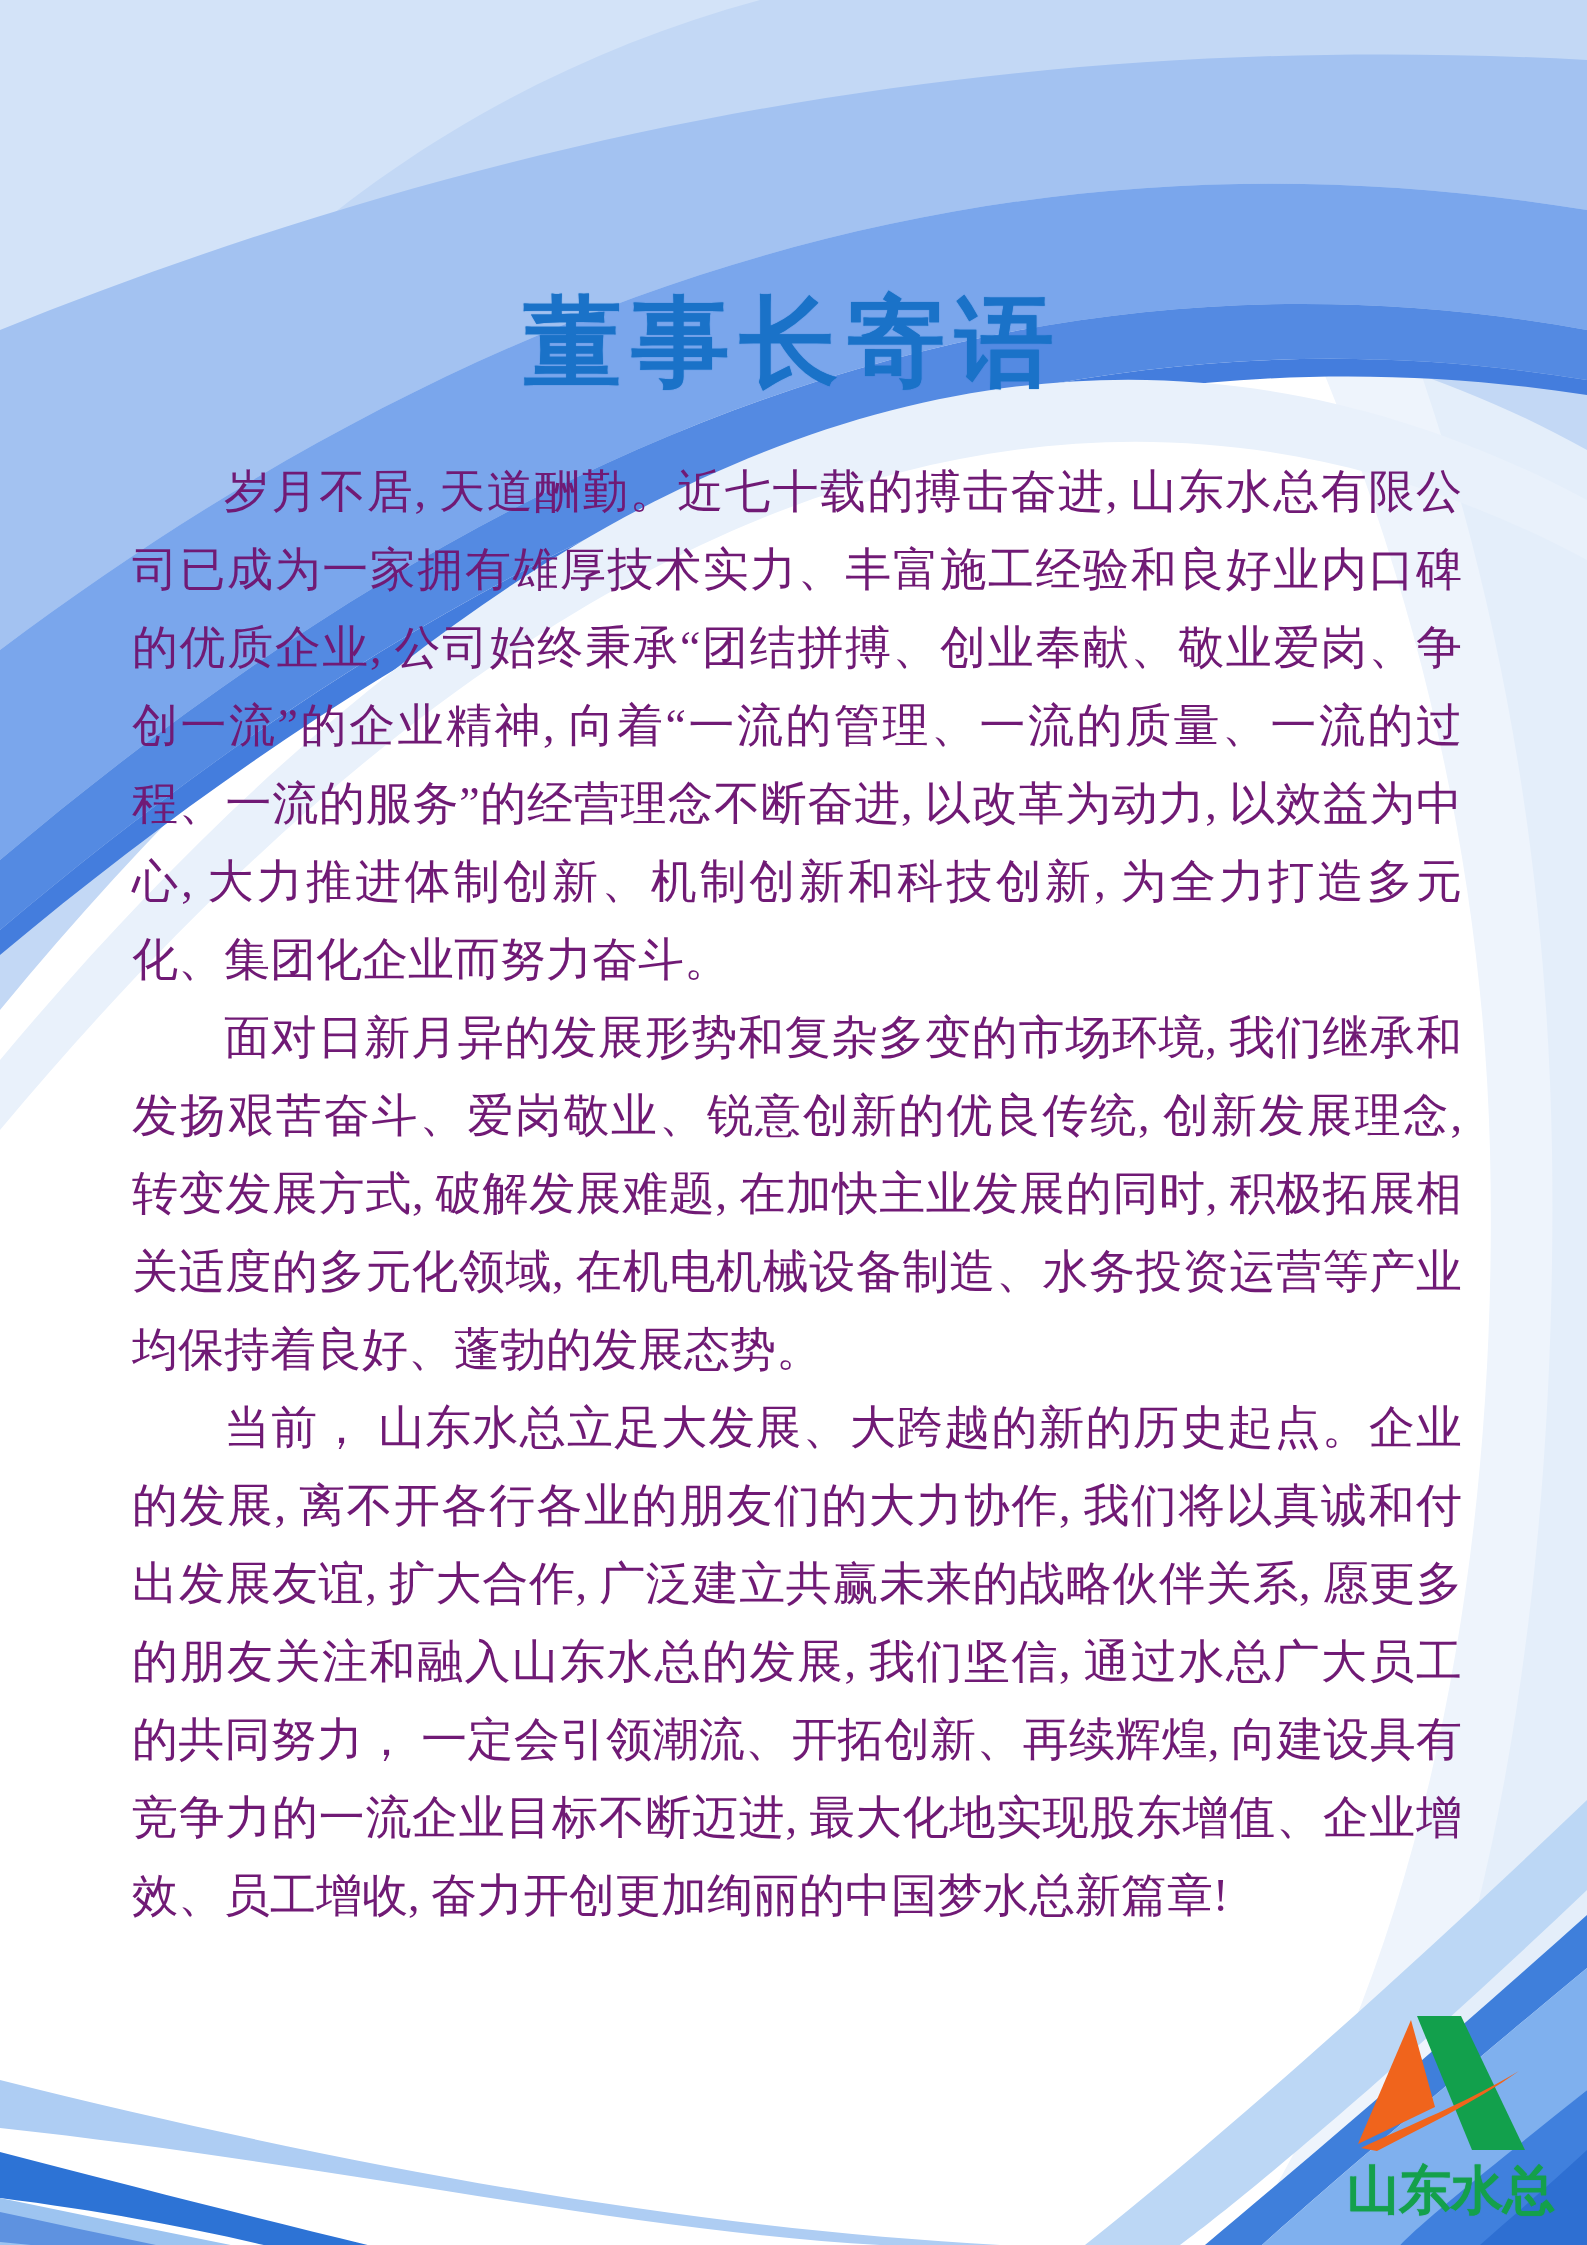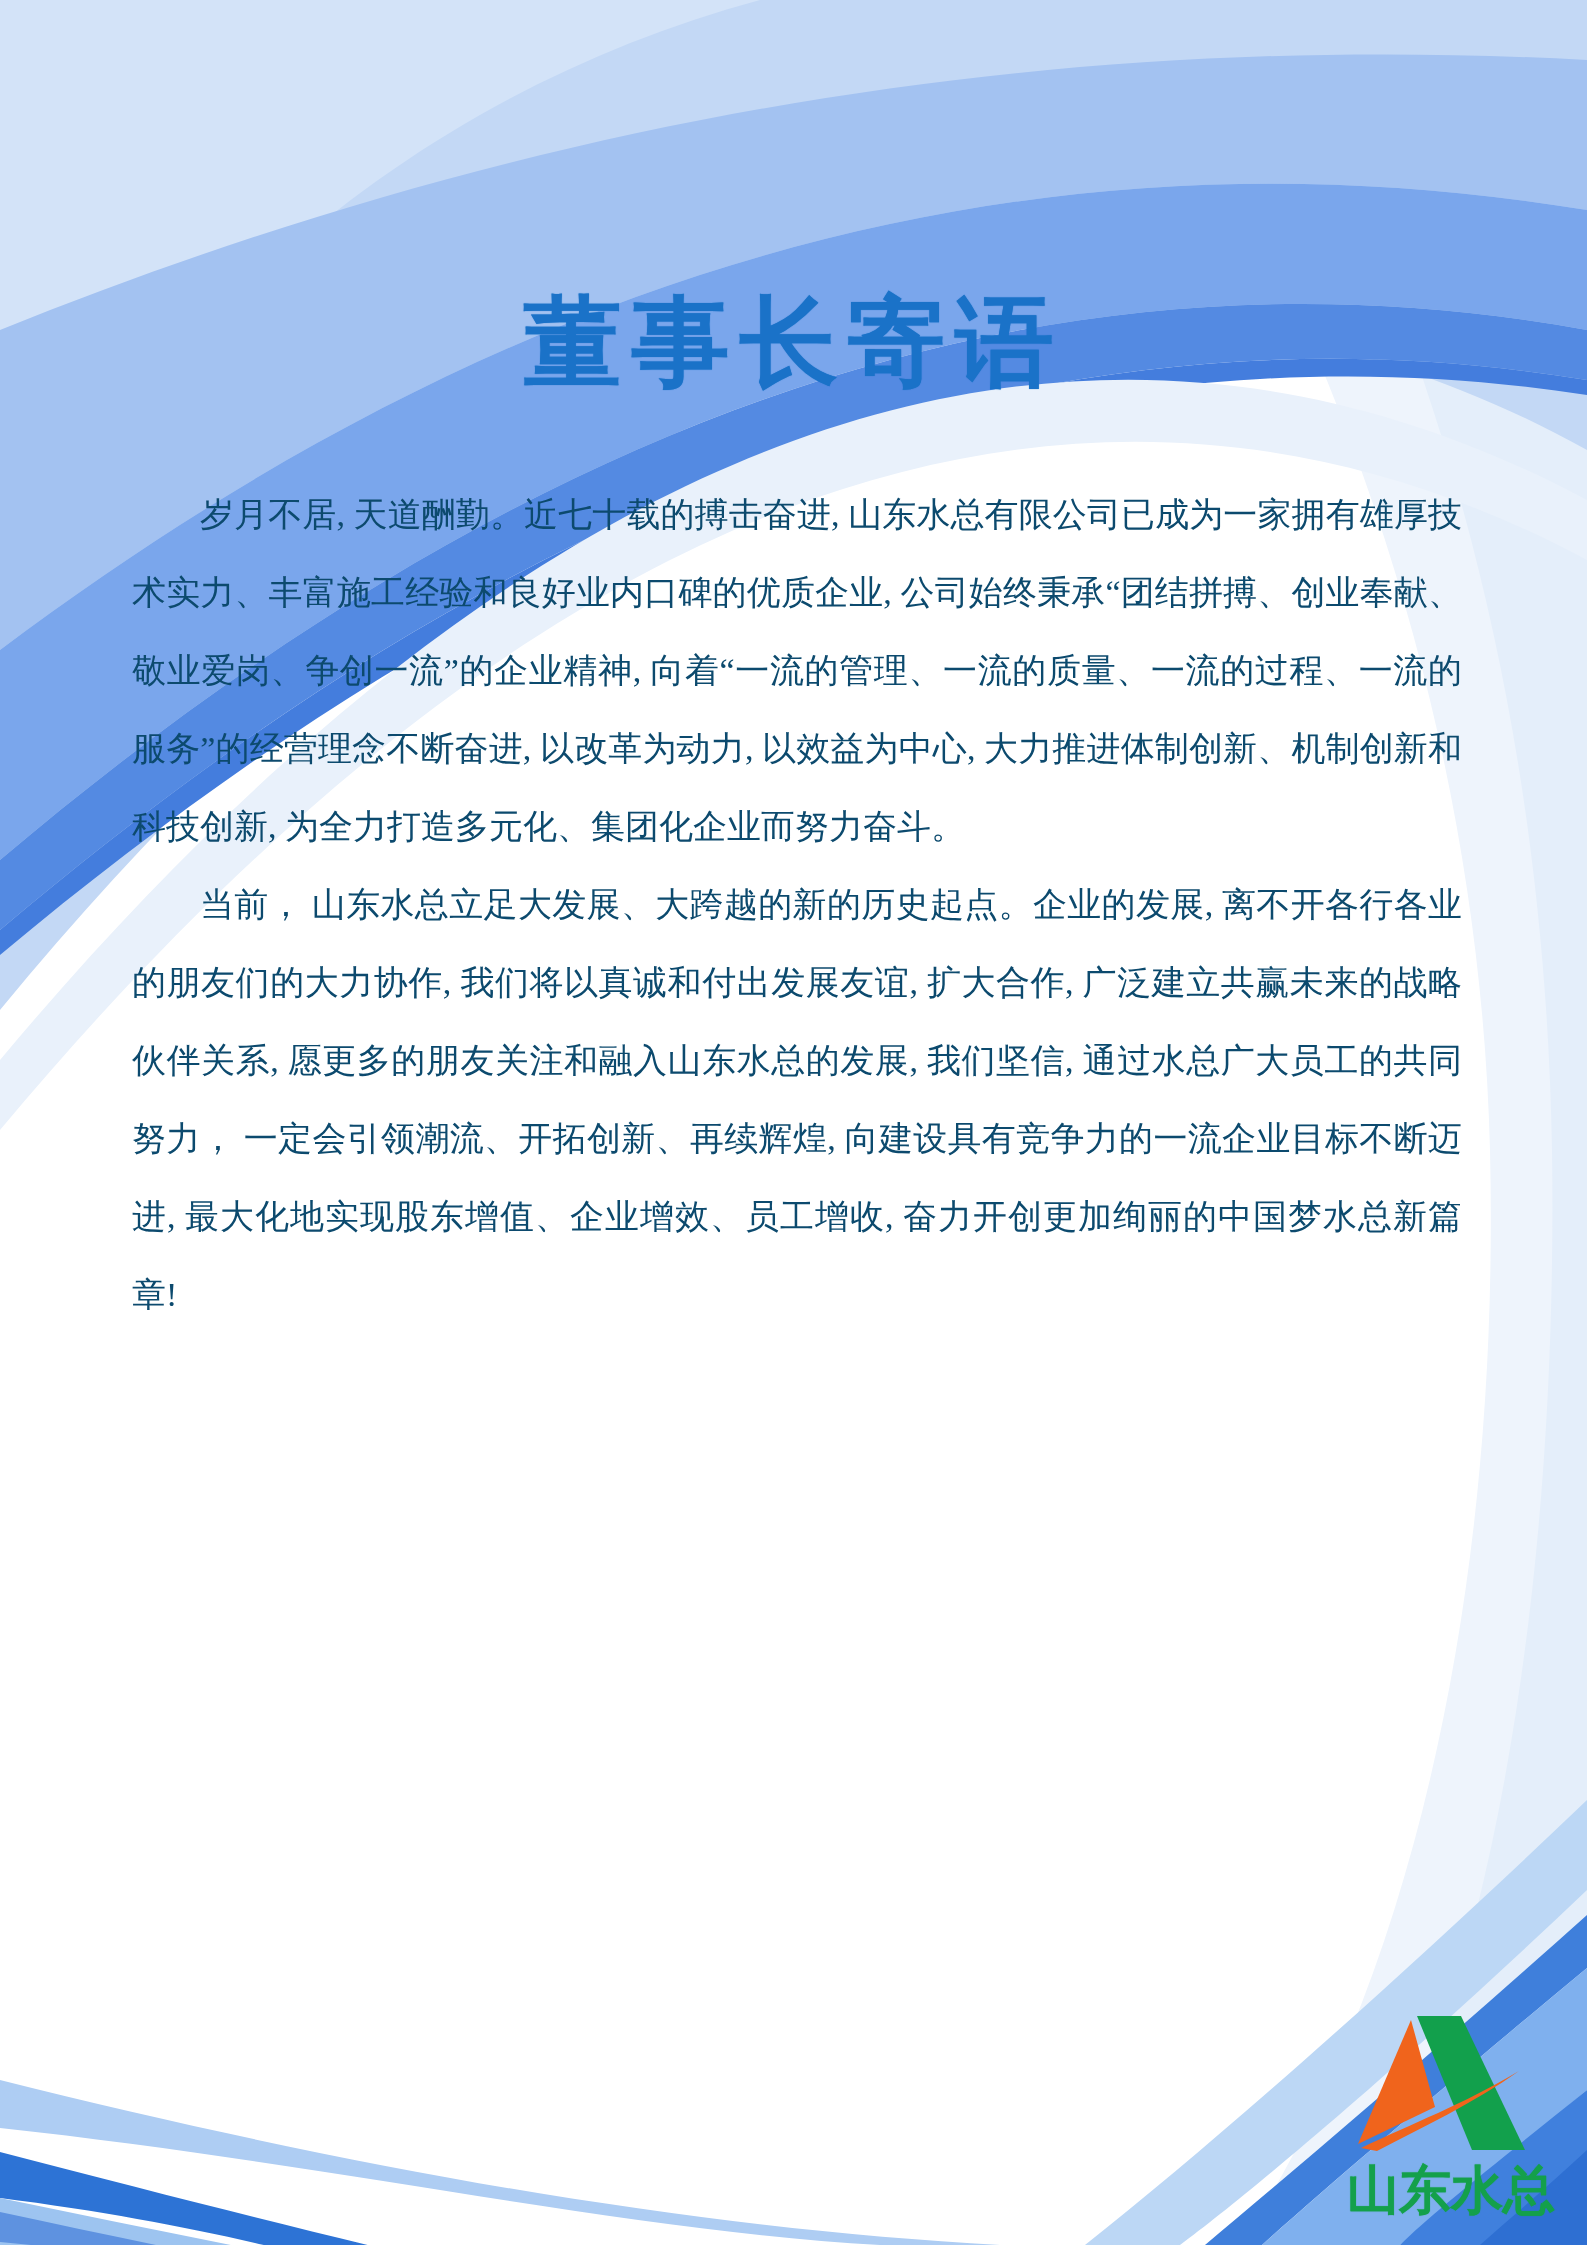--- a/index.html
+++ b/index.html
@@ -18,23 +18,23 @@
     text-align:center;
     font-family:"Liberation Sans", sans-serif;
     font-weight:bold;
     font-size:98px;
     letter-spacing:10px;
     color:#1a72c8;
     text-shadow:0 0 1px #1a72c8;
   }
   .body-text{
     position:absolute;
-    left:132px;top:476px;width:1330px;
-    color:#0c4a6e;
-    font-size:34px;
+    left:132px;top:453px;width:1330px;
+    color:#701a75;
+    font-size:46px;
     line-height:78px;
     text-align:justify;
   }
   .body-text p{margin:0;text-indent:2em;}
   .logo{
     position:absolute;
     left:1343px;top:2006px;width:212px;
     text-align:right;
   }
   .logo svg{display:block;margin:0 auto;}
@@ -77,20 +77,21 @@
     <path d="M0,650 C520,260 1040,120 1587,210 L1587,330 C1040,230 520,420 0,860 Z" fill="#7aa6ec"></path>
     <path d="M0,860 C520,420 1040,230 1587,330 L1587,380 C1040,290 520,490 0,930 Z" fill="#548ae2"></path>
     <path d="M0,930 C520,490 1040,290 1587,380 L1587,395 C1040,310 520,520 0,955 Z" fill="#447ddd"></path>
     <path d="M0,1060 C560,390 1100,240 1587,500 L1587,560 C1100,300 560,460 0,1130 Z" fill="#e9f1fb"></path>
   </svg>
 
   <h1 class="title">董事长寄语</h1>
 
   <div class="body-text">
     <p>岁月不居, 天道酬勤。近七十载的搏击奋进, 山东水总有限公司已成为一家拥有雄厚技术实力、丰富施工经验和良好业内口碑的优质企业, 公司始终秉承“团结拼搏、创业奉献、敬业爱岗、争创一流”的企业精神, 向着“一流的管理、一流的质量、一流的过程、一流的服务”的经营理念不断奋进, 以改革为动力, 以效益为中心, 大力推进体制创新、机制创新和科技创新, 为全力打造多元化、集团化企业而努力奋斗。</p>
+    <p>面对日新月异的发展形势和复杂多变的市场环境, 我们继承和发扬艰苦奋斗、爱岗敬业、锐意创新的优良传统, 创新发展理念, 转变发展方式, 破解发展难题, 在加快主业发展的同时, 积极拓展相关适度的多元化领域, 在机电机械设备制造、水务投资运营等产业均保持着良好、蓬勃的发展态势。</p>
     <p>当前， 山东水总立足大发展、大跨越的新的历史起点。企业的发展, 离不开各行各业的朋友们的大力协作, 我们将以真诚和付出发展友谊, 扩大合作, 广泛建立共赢未来的战略伙伴关系, 愿更多的朋友关注和融入山东水总的发展, 我们坚信, 通过水总广大员工的共同努力， 一定会引领潮流、开拓创新、再续辉煌, 向建设具有竞争力的一流企业目标不断迈进, 最大化地实现股东增值、企业增效、员工增收, 奋力开创更加绚丽的中国梦水总新篇章!</p>
   </div>
 
   <div class="logo">
     <svg width="200" height="152" viewBox="0 0 200 152" aria-hidden="true">
 
       <path d="M68,10 L112,10 L176,144 L123,144 Z" fill="#12a04c"></path>
 
       <path d="M62,14 L9,138 L86,101 Z" fill="#f0641c"></path>
 

